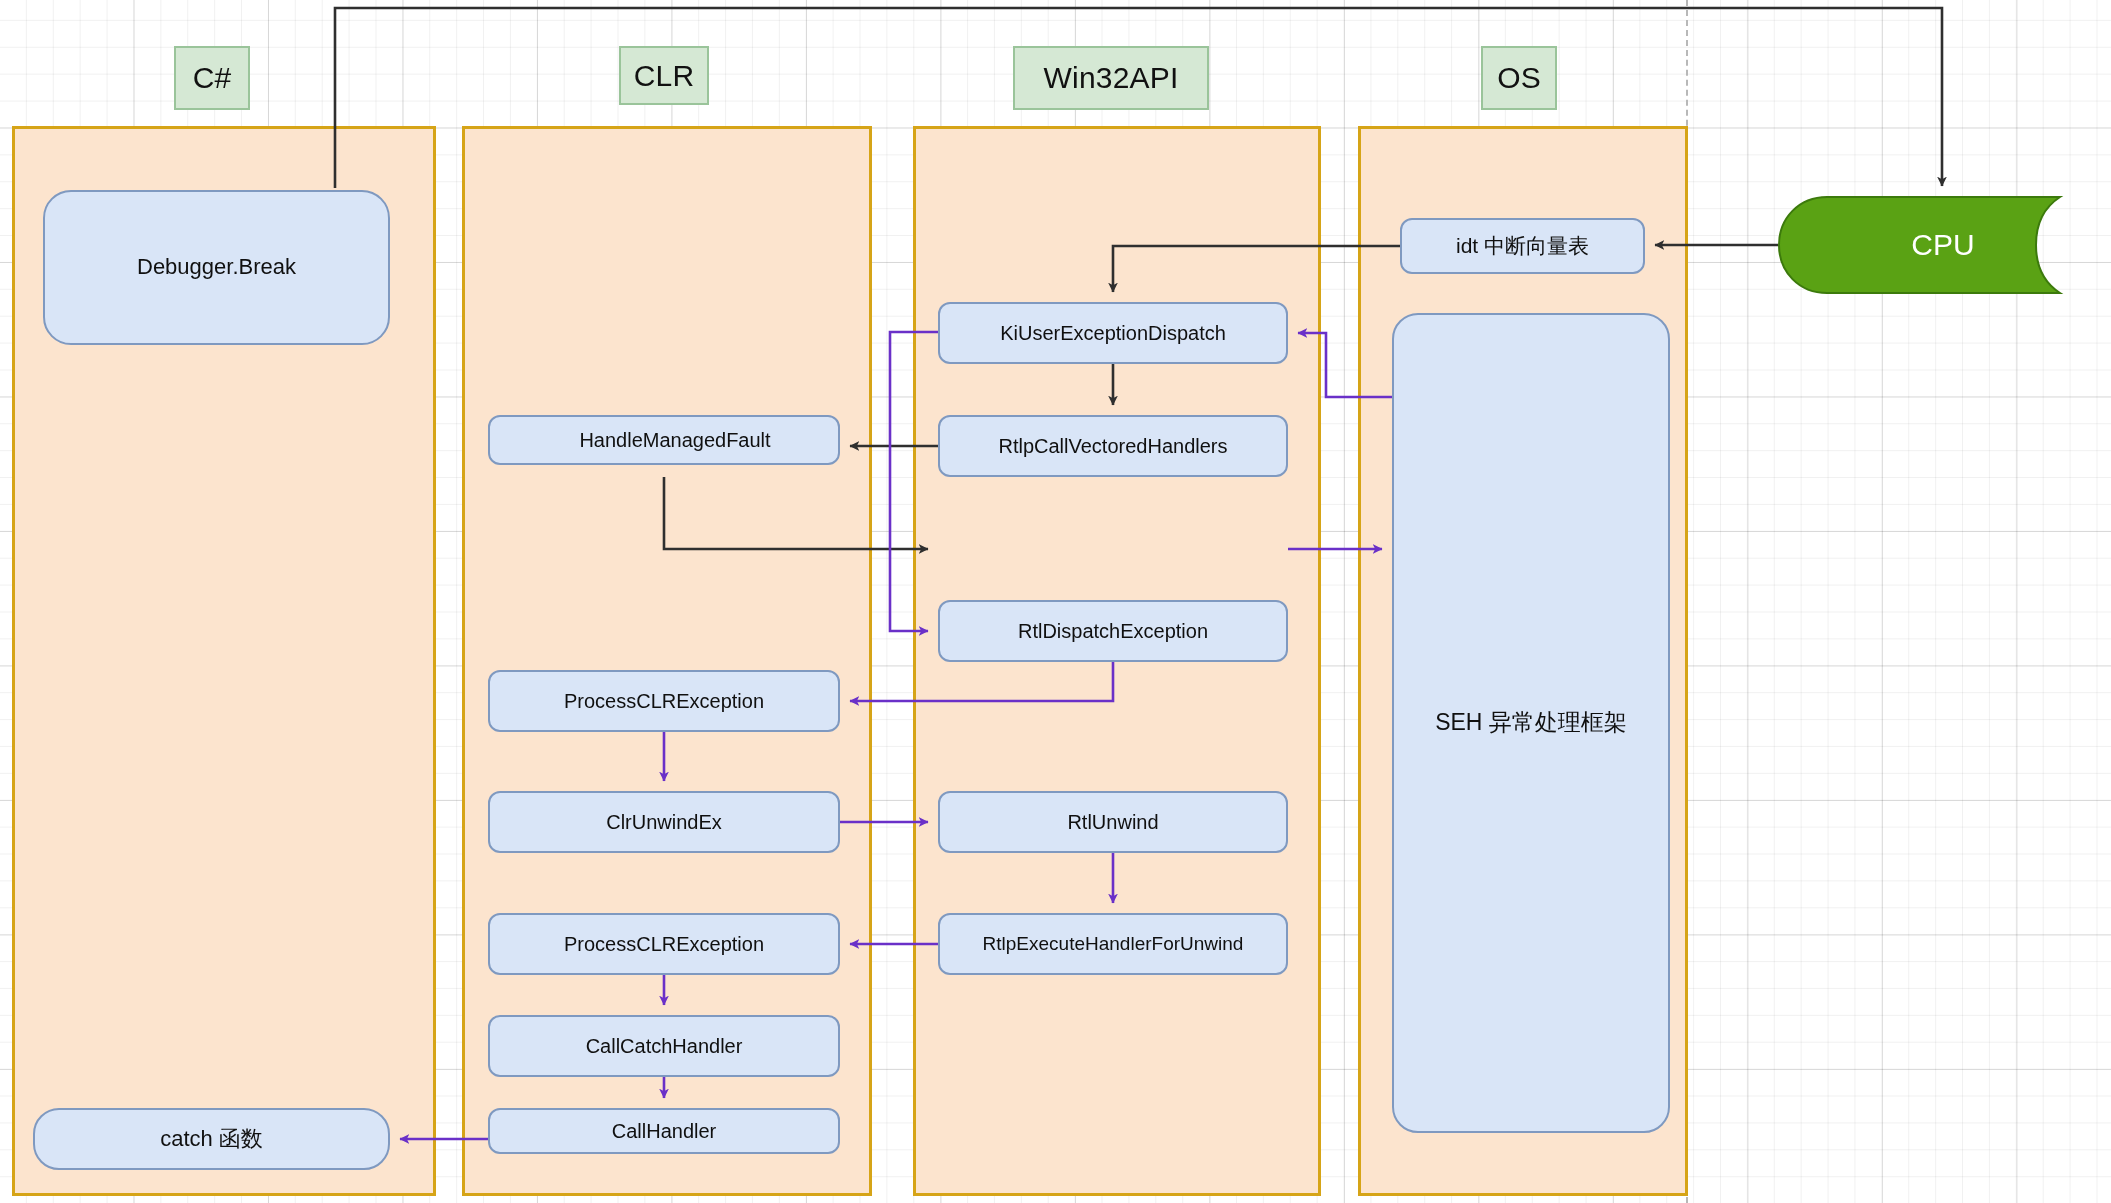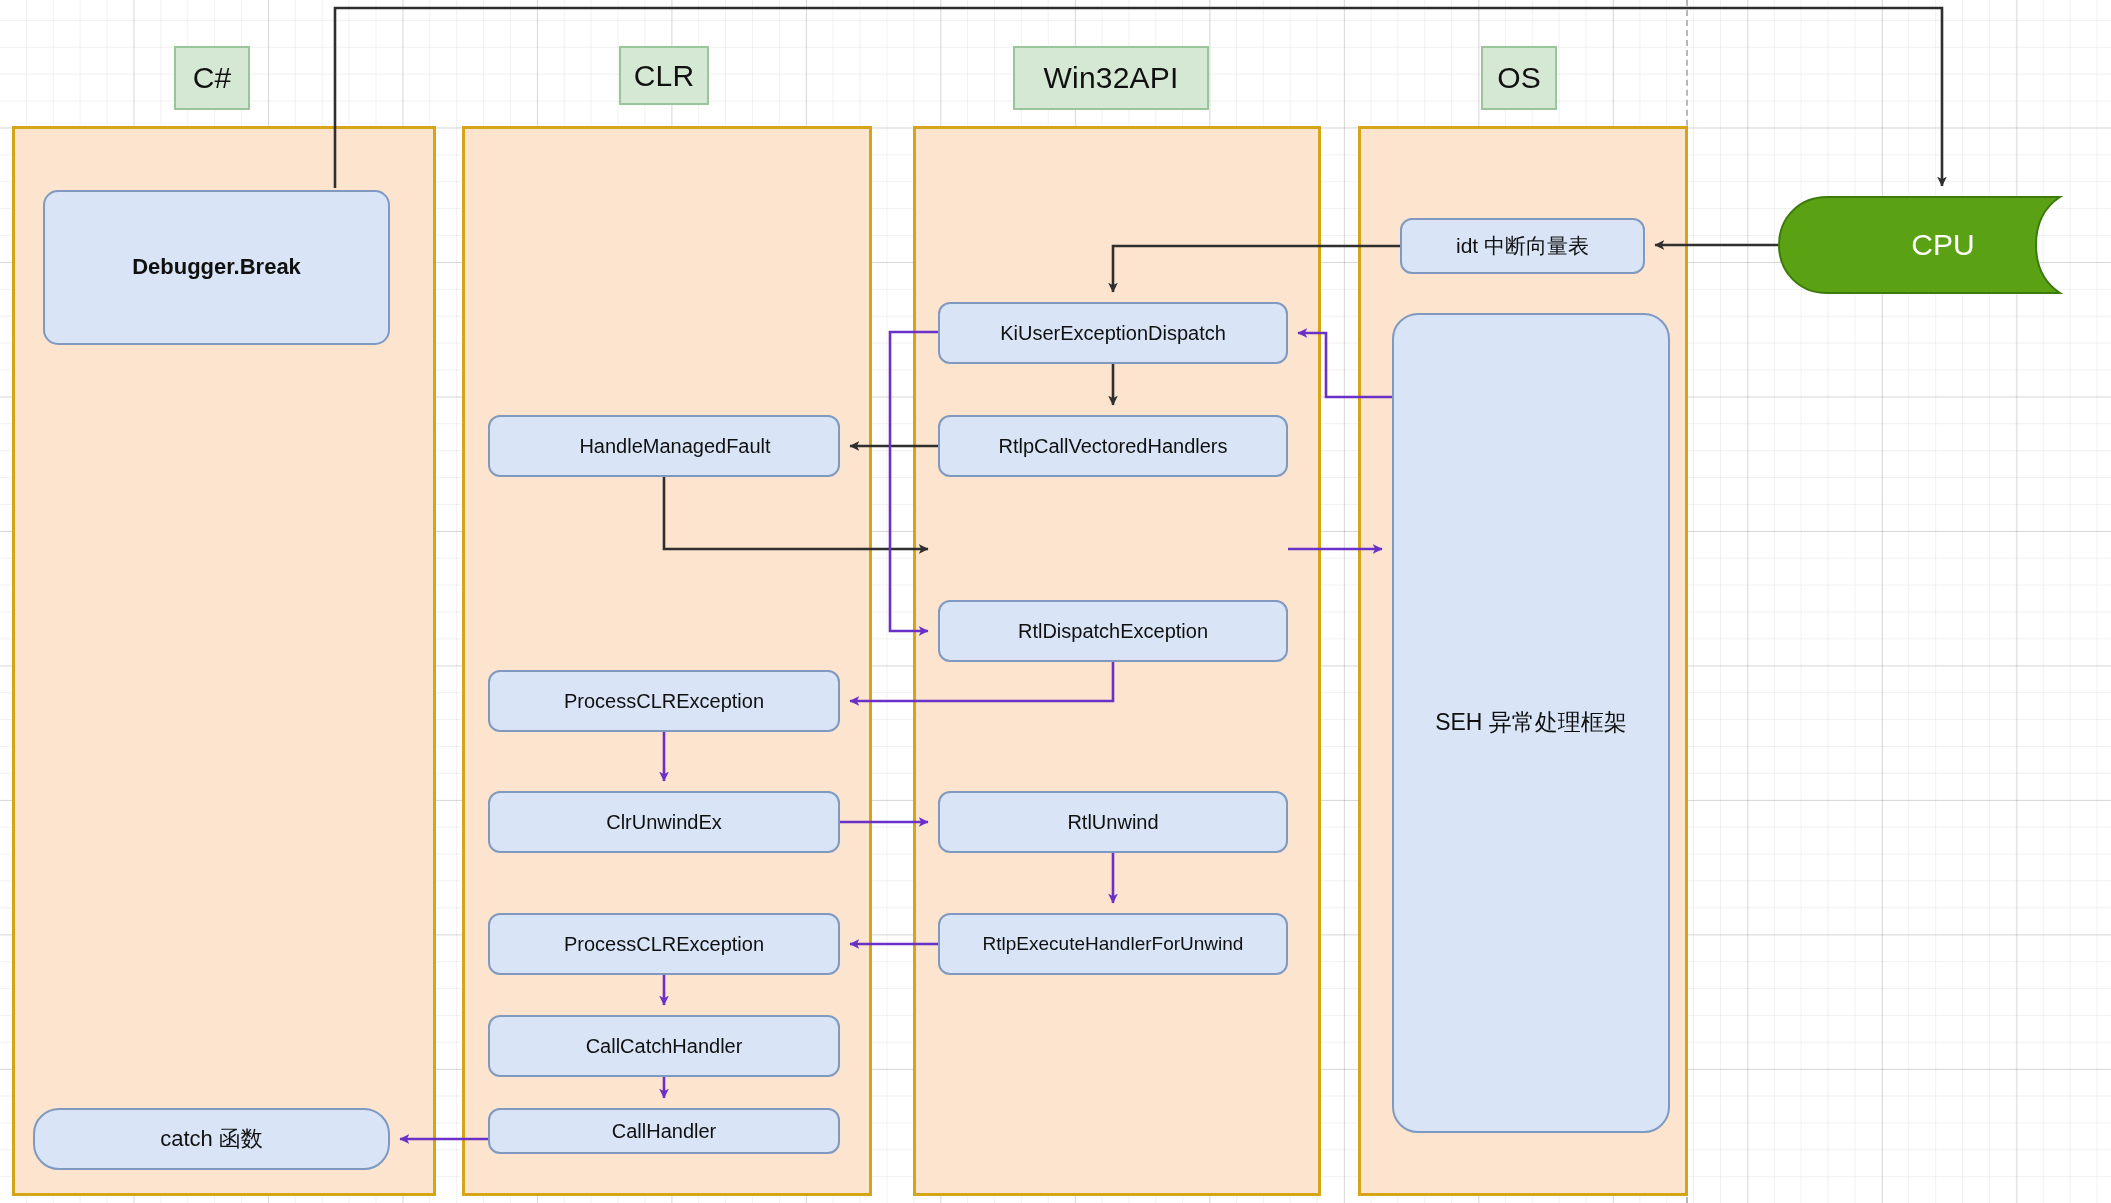--- a/index.html
+++ b/index.html
@@ -48,21 +48,21 @@
     border-radius:12px;
     box-sizing:border-box;
     display:flex;align-items:center;justify-content:center;
     text-align:center;
     color:#101010;
     font-size:20px;
     line-height:1.2;
     padding:2px 6px;
   }
   .node.big{border-radius:26px;}
-  .node.debugger{border-radius:15px;font-weight:bold;}
+  .node.debugger{border-radius:28px;}
   .cpu{
     position:absolute;
     display:flex;align-items:center;justify-content:center;
     color:#ffffff;font-size:30px;
     z-index:4;
   }
   .cpu svg{position:absolute;left:0;top:0;}
   .cpu span{position:relative;z-index:2;}
   #wires{position:absolute;left:0;top:0;width:2111px;height:1203px;pointer-events:none;z-index:3;}
   .pool,.lane-label,.node{z-index:2;}
@@ -85,21 +85,21 @@
   <div class="dash-sep" style="left:1686px;top:0px;height:1203px;"></div>
 
   <div class="lane-label" style="left:174px;top:46px;width:76px;height:64px;">C#</div>
   <div class="lane-label" style="left:619px;top:46px;width:90px;height:59px;">CLR</div>
   <div class="lane-label" style="left:1013px;top:46px;width:196px;height:64px;">Win32API</div>
   <div class="lane-label" style="left:1481px;top:46px;width:76px;height:64px;">OS</div>
 
   <div class="node debugger" style="left:43px;top:190px;width:347px;height:155px;font-size:22px;">Debugger.Break</div>
   <div class="node" style="left:33px;top:1108px;width:357px;height:62px;font-size:22px;border-radius:26px;">catch 函数</div>
 
-  <div class="node" style="left:488px;top:415px;width:352px;height:62px;padding-left:28px;">HandleManagedFault</div>
+  <div class="node" style="left:488px;top:415px;width:352px;height:50px;padding-left:28px;">HandleManagedFault</div>
   <div class="node" style="left:488px;top:670px;width:352px;height:62px;">ProcessCLRException</div>
   <div class="node" style="left:488px;top:791px;width:352px;height:62px;">ClrUnwindEx</div>
   <div class="node" style="left:488px;top:913px;width:352px;height:62px;">ProcessCLRException</div>
   <div class="node" style="left:488px;top:1015px;width:352px;height:62px;">CallCatchHandler</div>
   <div class="node" style="left:488px;top:1108px;width:352px;height:46px;">CallHandler</div>
 
   <div class="node" style="left:938px;top:302px;width:350px;height:62px;">KiUserExceptionDispatch</div>
   <div class="node" style="left:938px;top:415px;width:350px;height:62px;">RtlpCallVectoredHandlers</div>
   <div class="node" style="left:938px;top:600px;width:350px;height:62px;">RtlDispatchException</div>
   <div class="node" style="left:938px;top:791px;width:350px;height:62px;">RtlUnwind</div>

